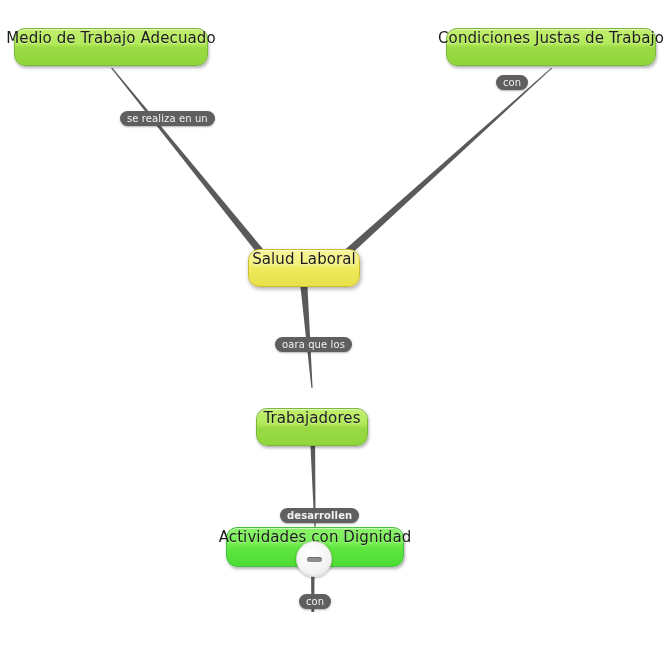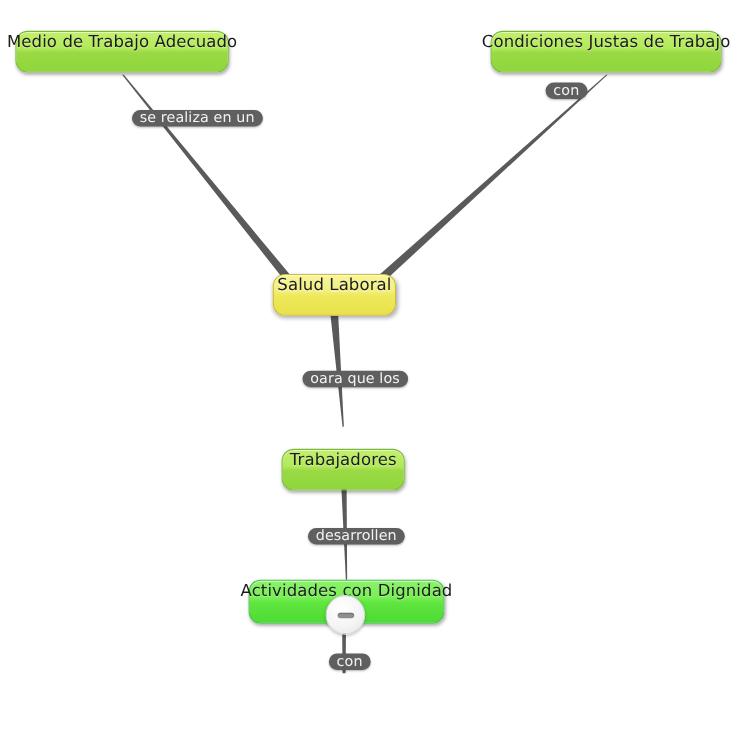--- a/index.html
+++ b/index.html
@@ -96,21 +96,21 @@
     position: absolute;
     box-sizing: border-box;
     display: flex;
     align-items: center;
     justify-content: center;
     height: 15px;
     padding: 0 7px;
     border-radius: 8px;
     background: #5f5f5f;
     color: #f2f2f2;
-    font-size: 13px;
+    font-size: 10px;
     letter-spacing: 0.1px;
     white-space: nowrap;
     box-shadow: 0 1px 2px rgba(0,0,0,0.30);
     z-index: 4;
   }
 
   
   .collapse-btn {
     position: absolute;
     width: 34px;
@@ -171,33 +171,33 @@
 
   <div class="node" id="node-trabajadores" style="left:256px; top:388px; width:112px; height:38px;margin-top:20px;">
     <span class="node-text">Trabajadores</span>
   </div>
 
   <div class="node node-green-bright" id="node-actividades" style="left:226px; top:527px; width:178px; height:40px;">
     <span class="node-text">Actividades con Dignidad</span>
   </div>
 
 
-  <div class="link-label" style="left:120px; top:100px;">
+  <div class="link-label" style="left:120px; top:111px;">
     <span>se realiza en un</span>
   </div>
 
   <div class="link-label" style="left:496px; top:75px;">
     <span>con</span>
   </div>
 
   <div class="link-label" style="left:275px; top:337px;">
     <span>oara que los</span>
   </div>
 
-  <div class="link-label" style="left:280px; top:480px;">
+  <div class="link-label" style="left:280px; top:508px;font-weight:bold;">
     <span>desarrollen</span>
   </div>
 
   <div class="link-label" style="left:299px; top:594px;">
     <span>con</span>
   </div>
 
   <div class="collapse-btn" style="left:296px; top:541px;">
     <span class="minus-bar"></span>
   </div>

